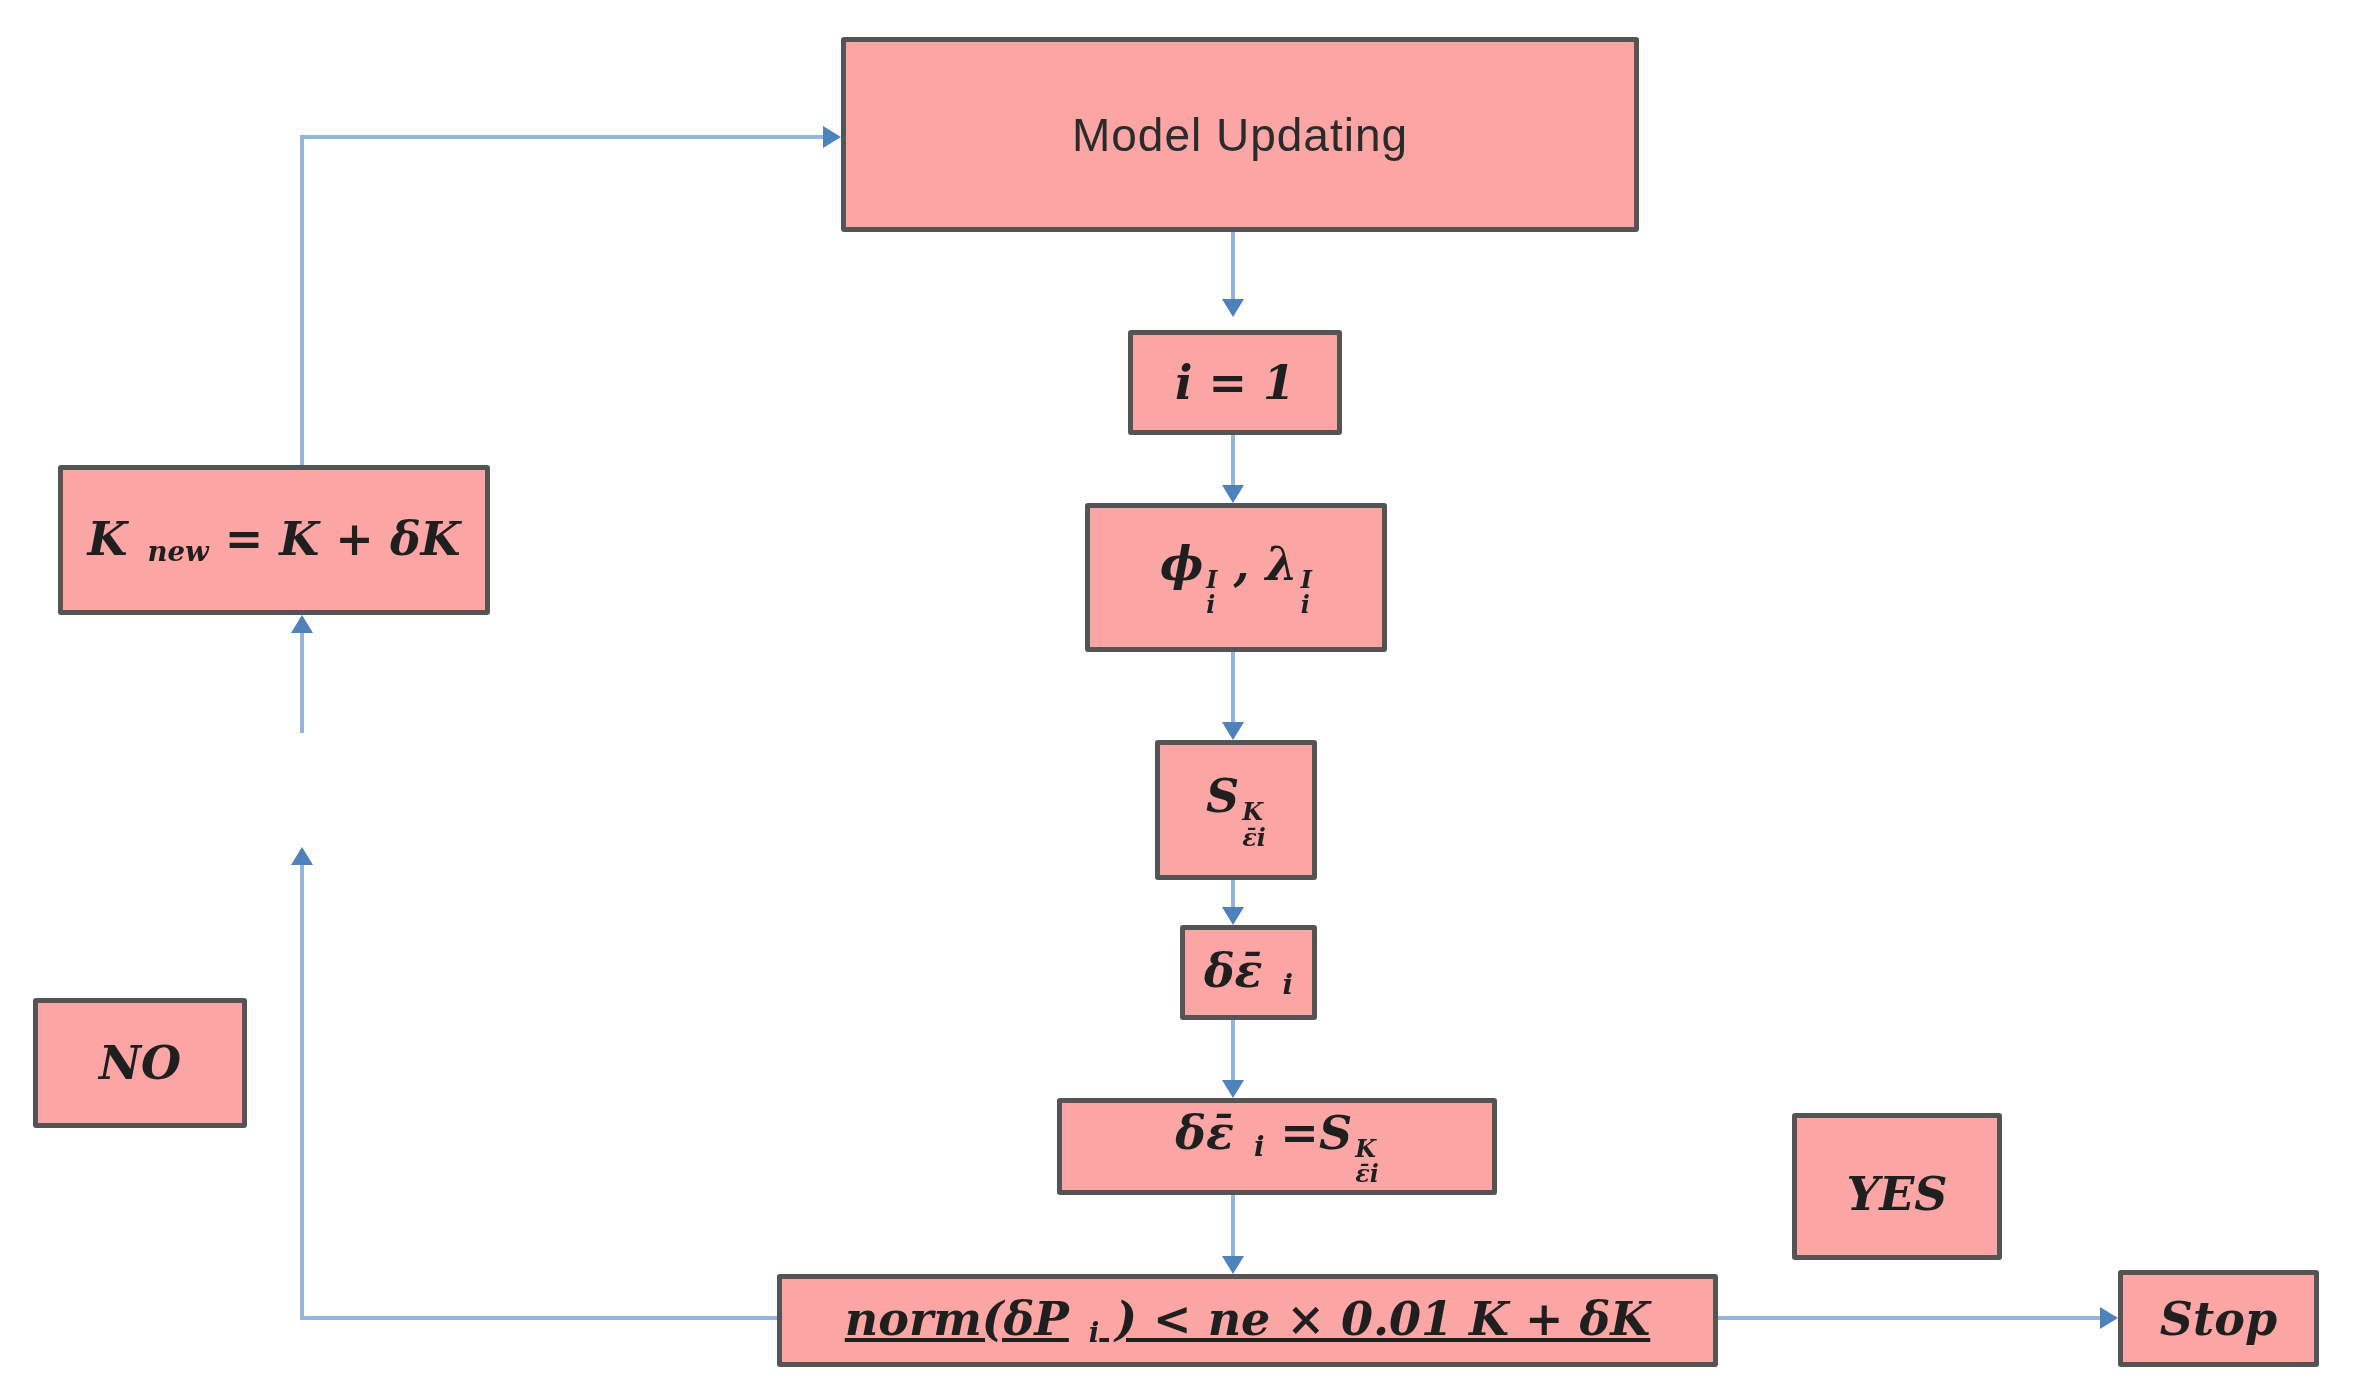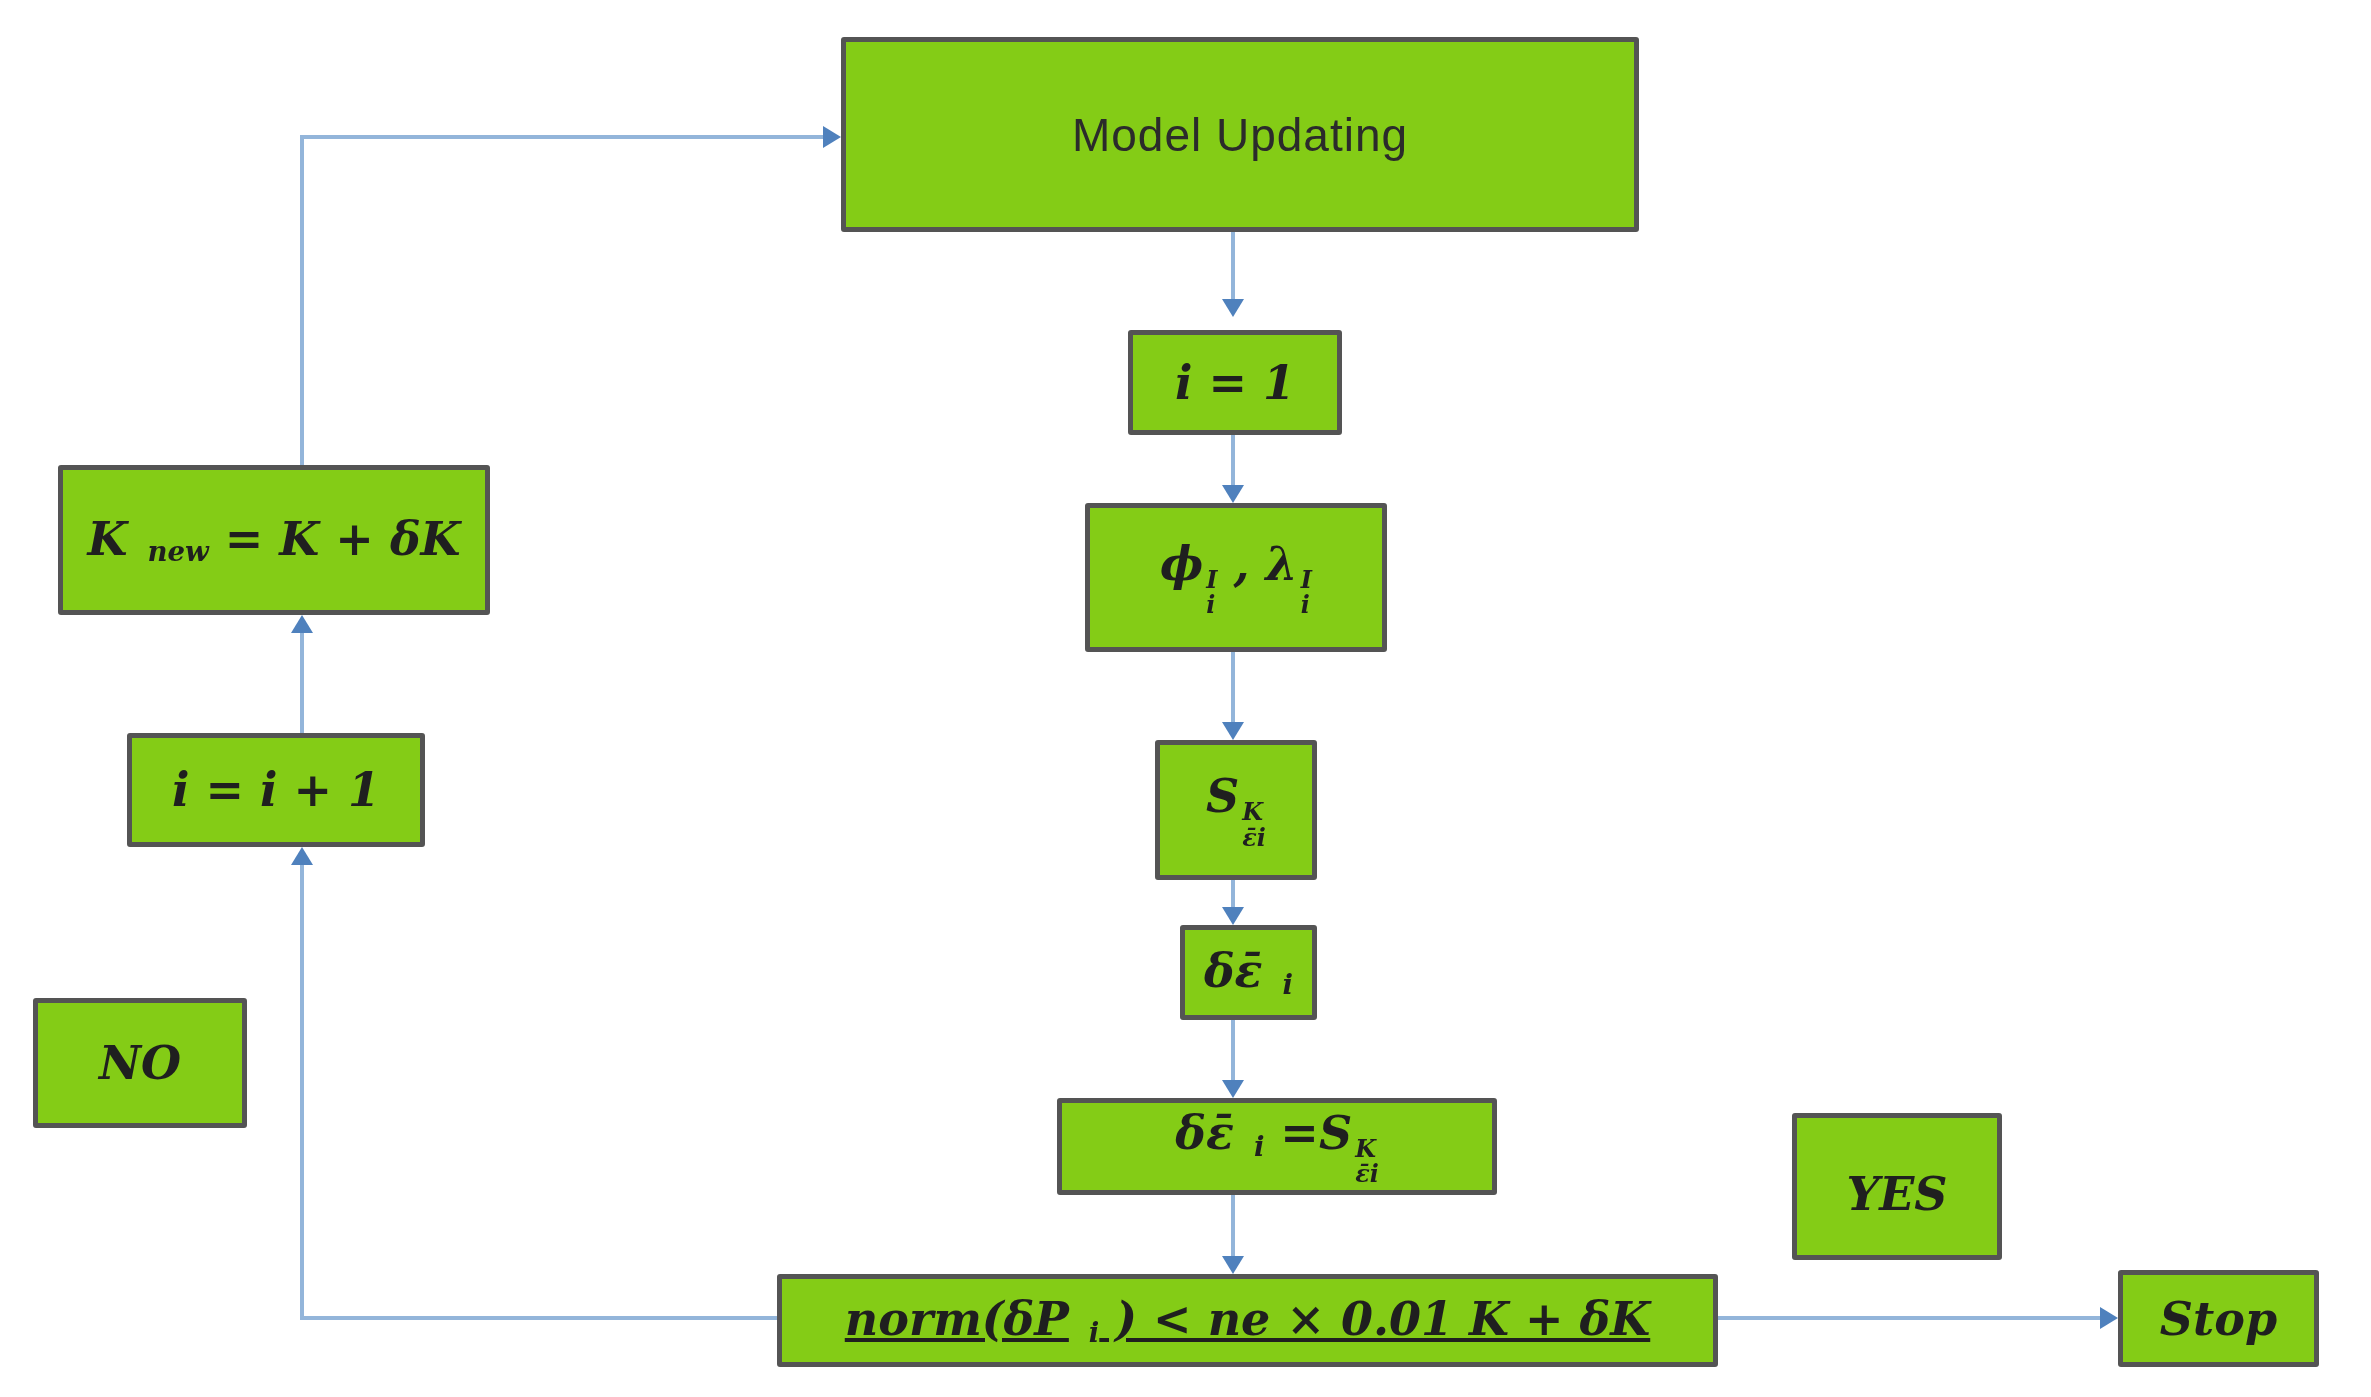--- a/index.html
+++ b/index.html
@@ -7,21 +7,21 @@
     position: relative;
     width: 2371px;
     height: 1397px;
     background: #ffffff;
     overflow: hidden;
     font-family: "DejaVu Serif", "Liberation Serif", serif;
   }
   .box {
     position: absolute;
     box-sizing: border-box;
-    background: #84cc16;
+    background: #fca5a5;
     border: 5px solid var(--border, #545454);
     border-radius: 3px;
     display: flex;
     align-items: center;
     justify-content: center;
     color: var(--text, #1f1f1f);
   }
   .label.sans {
     font-family: "Liberation Sans", "DejaVu Sans", sans-serif;
     font-weight: 400;
@@ -137,23 +137,20 @@
   </div>
 
   <div class="box" style="left:777px; top:1274px; width:941px; height:93px;text-decoration:underline;">
     <span class="label math"><span>norm(δP</span><sub>i</sub><span> ) &lt; ne × 0.01 K + δK</span></span>
   </div>
 
   <div class="box" style="left:58px; top:465px; width:432px; height:150px;">
     <span class="label math fs50"><span>K</span><sub>new</sub><span> = K + δK</span></span>
   </div>
 
-  <div class="box" style="left:127px; top:733px; width:298px; height:114px;">
-    <span class="label math fs48"><span>i = i + 1</span></span>
-  </div>
 
   <div class="box" style="left:33px; top:998px; width:214px; height:130px;">
     <span class="label math fs44" style="font-weight:700;"><span>NO</span></span>
   </div>
 
   <div class="box" style="left:1792px; top:1113px; width:210px; height:147px;">
     <span class="label math fs44" style="font-weight:700;margin-top:15px;"><span>YES</span></span>
   </div>
 
   <div class="box" style="left:2118px; top:1270px; width:201px; height:97px;">

